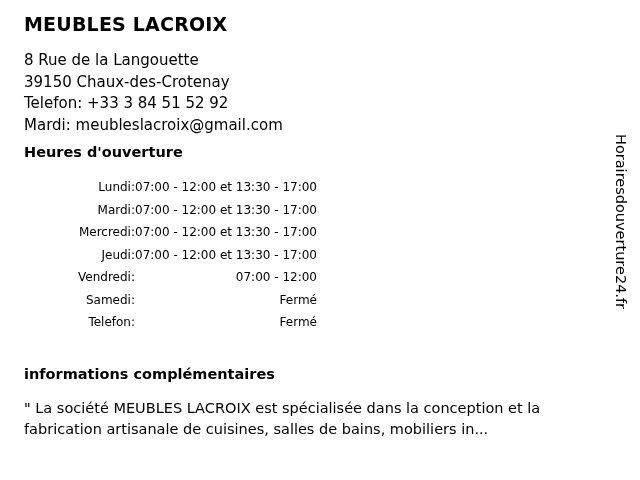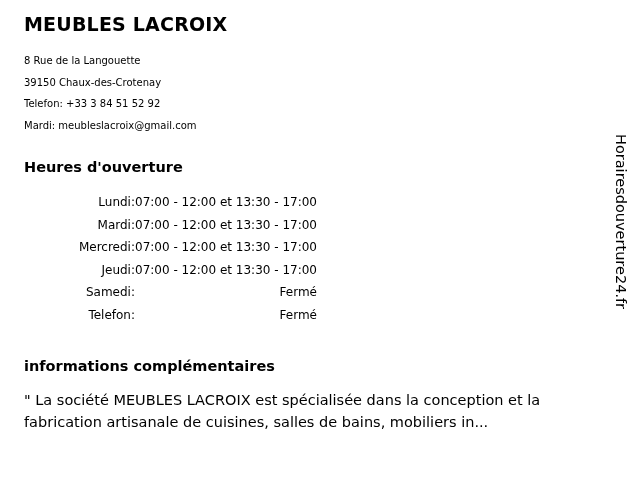--- a/index.html
+++ b/index.html
@@ -28,28 +28,28 @@
     width: 570px;
   }
   .company-name {
     font-size: 19px;
     font-weight: bold;
     letter-spacing: 0.2px;
     margin: 0 0 14px 0;
     line-height: 24px;
   }
   .addr-line {
-    font-size: 10px;
+    font-size: 15px;
     line-height: 21.5px;
     white-space: nowrap;
   }
   .section-title {
     font-size: 14.5px;
     font-weight: bold;
-    margin-top: 21px;
+    margin-top: 6px;
     margin-bottom: 14px;
     line-height: 20px;
   }
   table.hours {
     border-collapse: collapse;
     font-size: 12px;
     text-align: right;
   }
   table.hours td {
     padding: 0;
@@ -117,20 +117,24 @@
         </tr>
         <tr>
           <td class="day-cell">Mercredi:</td>
           <td class="time-cell">07:00 - 12:00 et 13:30 - 17:00</td>
         </tr>
         <tr>
           <td class="day-cell">Jeudi:</td>
           <td class="time-cell">07:00 - 12:00 et 13:30 - 17:00</td>
         </tr>
         <tr>
+          <td class="day-cell">Vendredi:</td>
+          <td class="time-cell">07:00 - 12:00</td>
+        </tr>
+        <tr>
           <td class="day-cell">Samedi:</td>
           <td class="time-cell">Fermé</td>
         </tr>
         <tr>
           <td class="day-cell">Telefon:</td>
           <td class="time-cell">Fermé</td>
         </tr>
       </tbody>
     </table>
 

